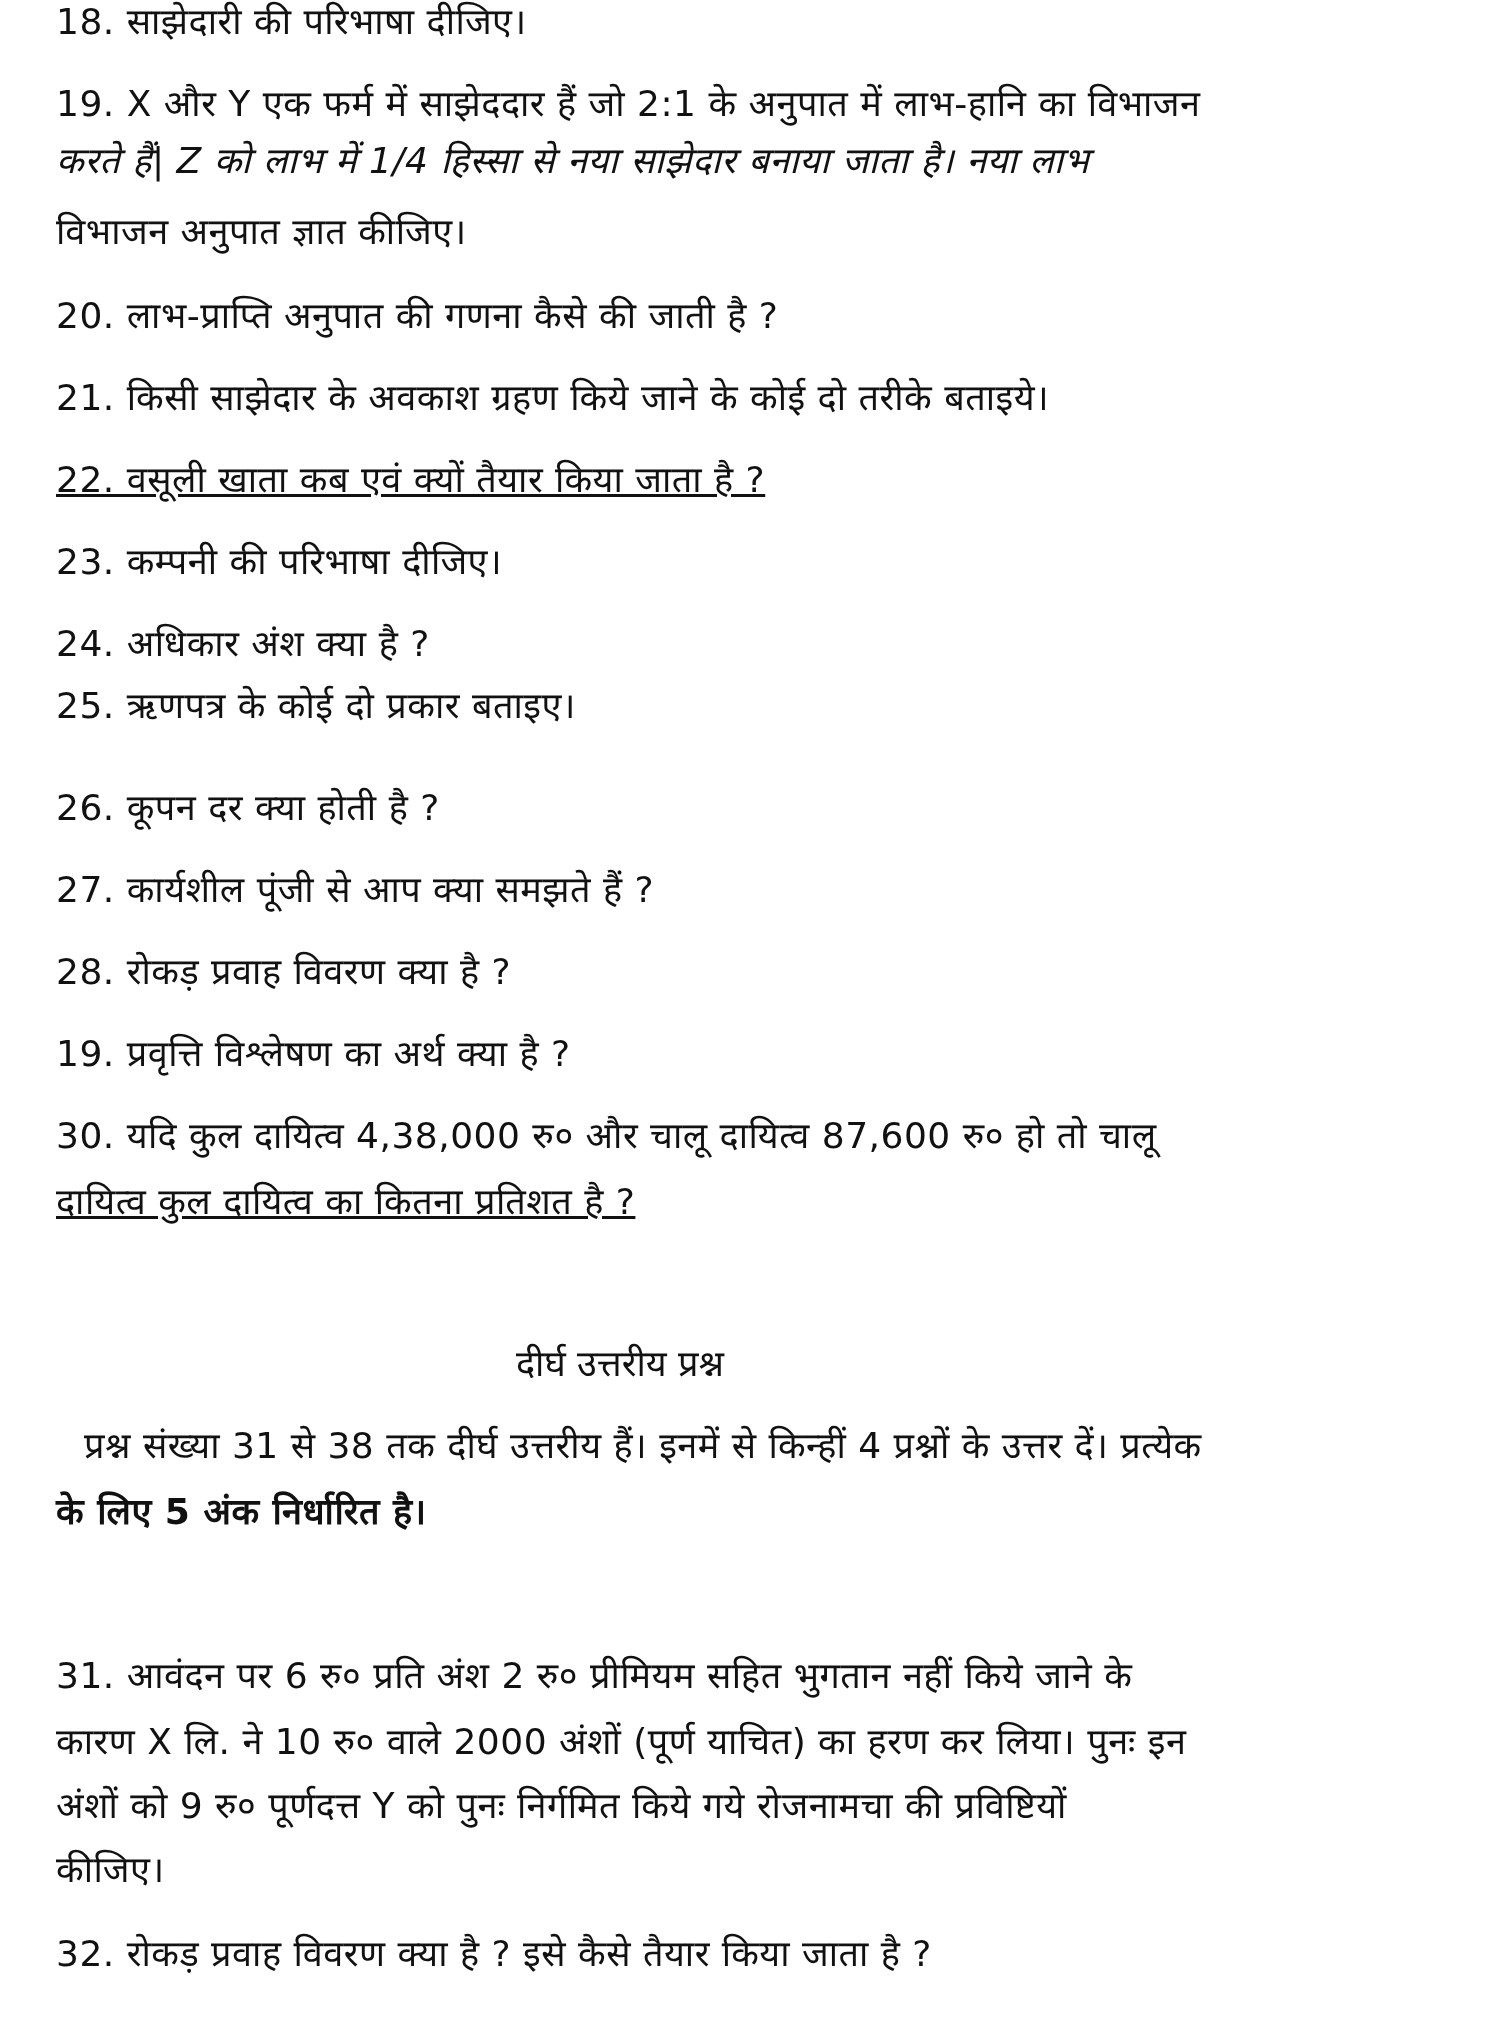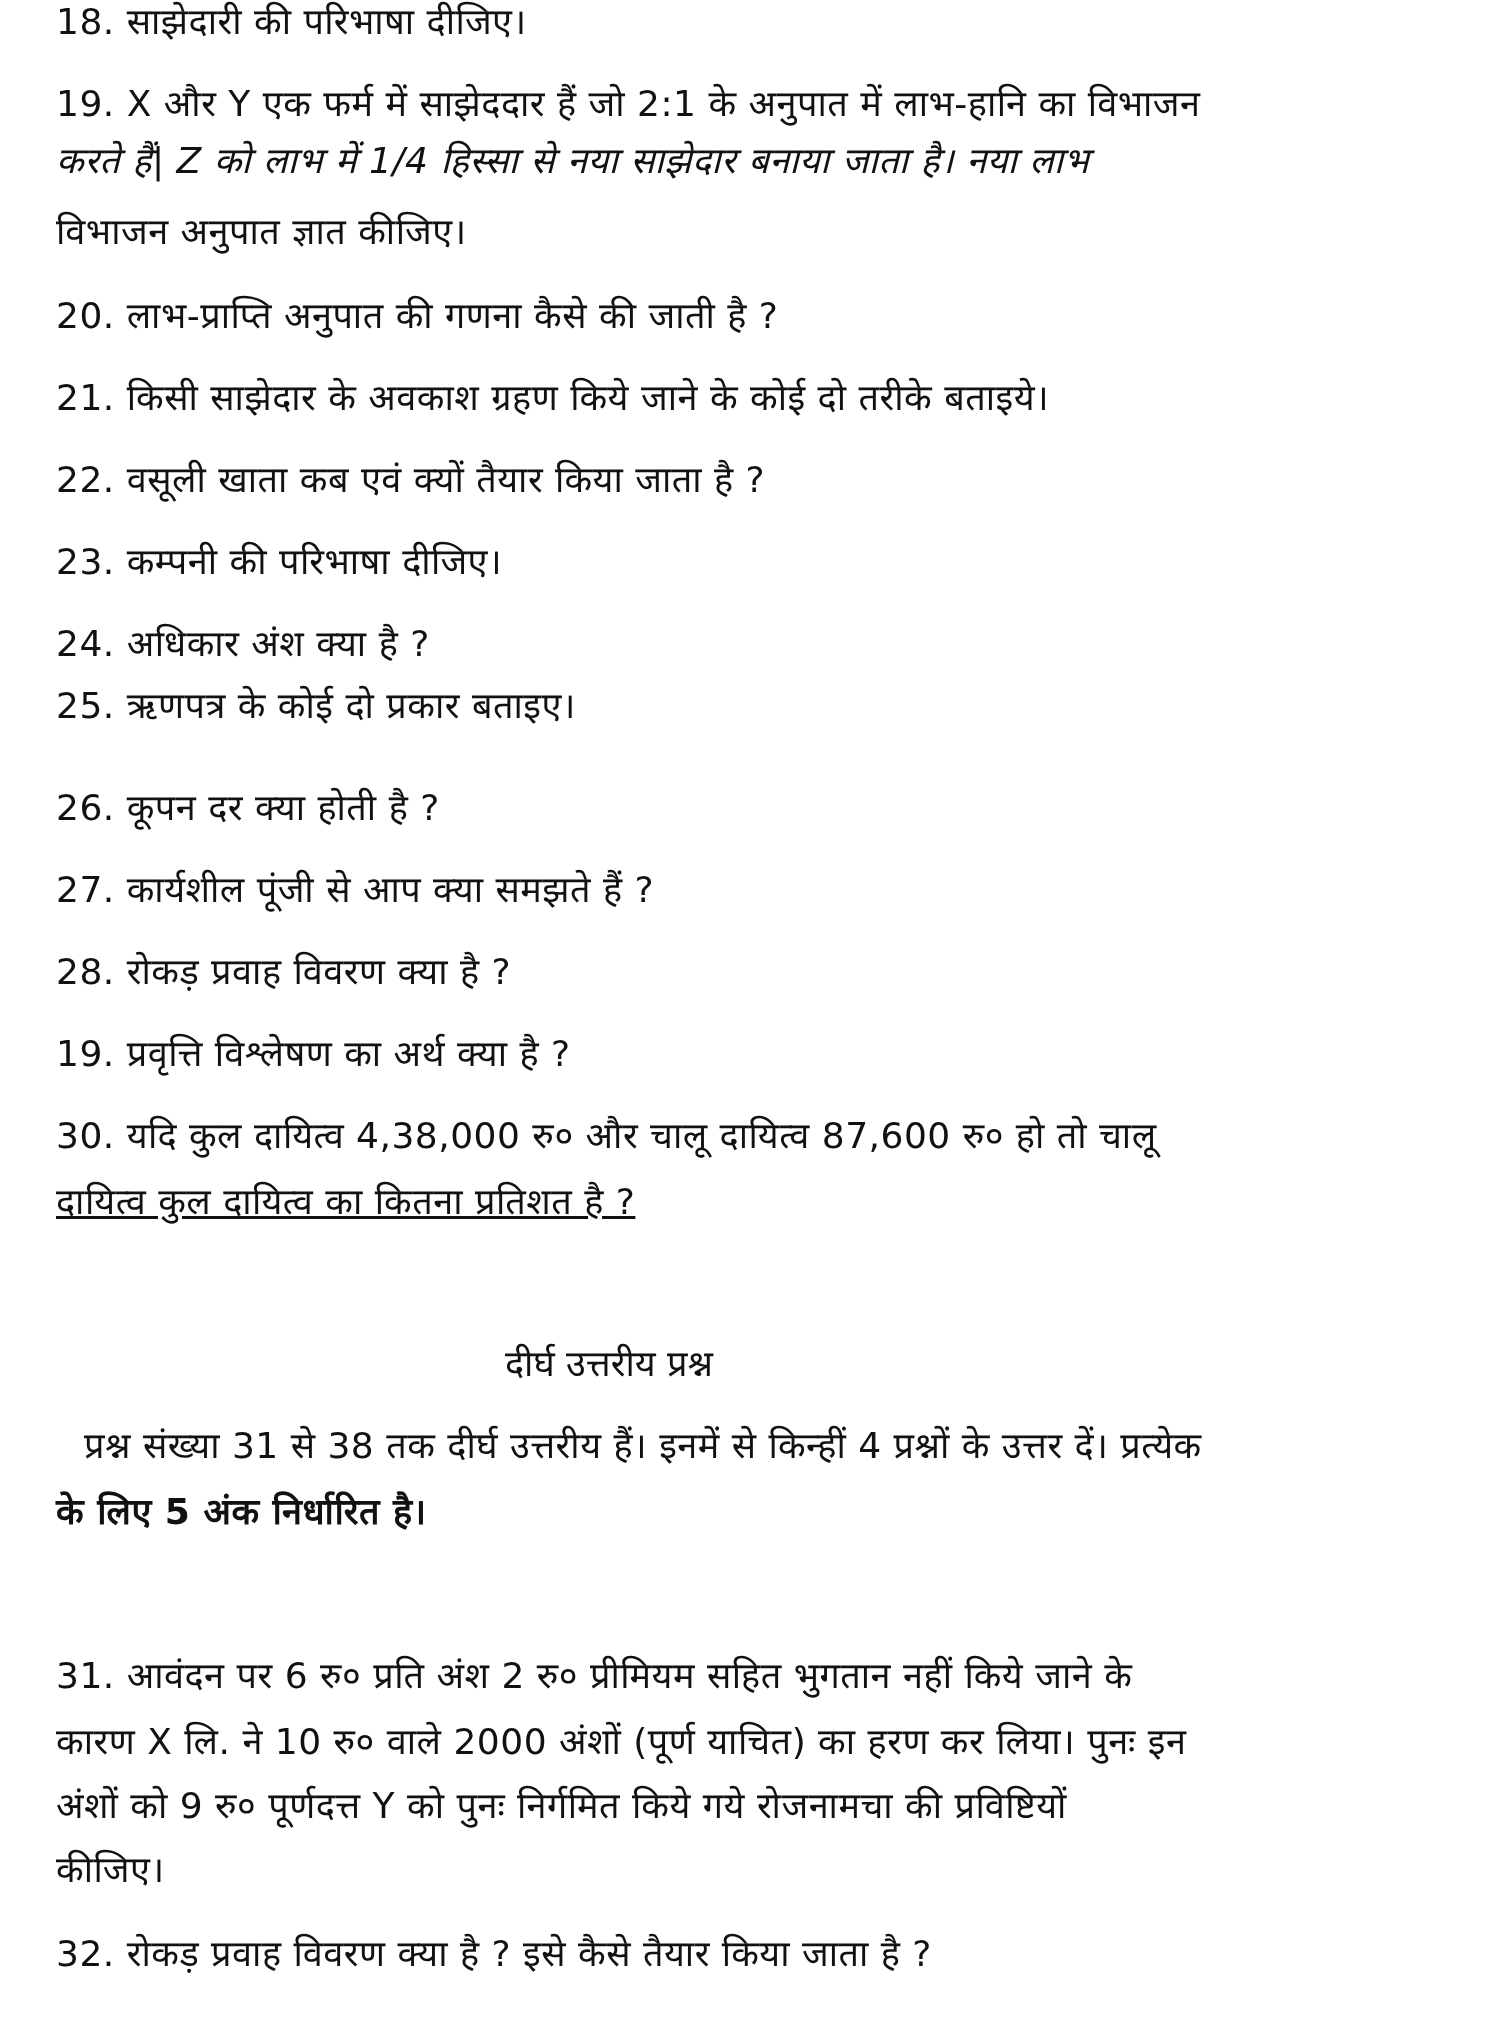--- a/index.html
+++ b/index.html
@@ -18,21 +18,21 @@
   .line {
     position: absolute;
     left: 56px;
     font-size: 36px;
     line-height: 44px;
     white-space: nowrap;
     letter-spacing: 0.5px;
   }
   .centered {
     position: absolute;
-    left: 0;
+    left: 11px;
     width: 1218px;
     text-align: center;
     font-size: 36px;
     line-height: 44px;
     white-space: nowrap;
   }
 </style>
 </head>
 <body>
 
@@ -41,21 +41,21 @@
   <div class="line" style="top:0px;">18. साझेदारी की परिभाषा दीजिए।</div>
 
   <div class="line" style="top:82px;">19. X और Y एक फर्म में साझेददार हैं जो 2:1 के अनुपात में लाभ-हानि का विभाजन</div>
   <div class="line" style="top:139px;font-style:italic;">करते हैं| Z को लाभ में 1/4 हिस्सा से नया साझेदार बनाया जाता है। नया लाभ</div>
   <div class="line" style="top:210px;">विभाजन अनुपात ज्ञात कीजिए।</div>
 
   <div class="line" style="top:294px;">20. लाभ-प्राप्ति अनुपात की गणना कैसे की जाती है ?</div>
 
   <div class="line" style="top:376px;">21. किसी साझेदार के अवकाश ग्रहण किये जाने के कोई दो तरीके बताइये।</div>
 
-  <div class="line" style="top:458px;">22. वसूली खाता कब एवं क्यों तैयार किया जाता है ?</div>
+  <div class="line" style="top:458px;text-decoration:underline;">22. वसूली खाता कब एवं क्यों तैयार किया जाता है ?</div>
 
   <div class="line" style="top:540px;">23. कम्पनी की परिभाषा दीजिए।</div>
 
   <div class="line" style="top:622px;">24. अधिकार अंश क्या है ?</div>
 
   <div class="line" style="top:684px;">25. ऋणपत्र के कोई दो प्रकार बताइए।</div>
 
   <div class="line" style="top:786px;">26. कूपन दर क्या होती है ?</div>
 
   <div class="line" style="top:868px;">27. कार्यशील पूंजी से आप क्या समझते हैं ?</div>

